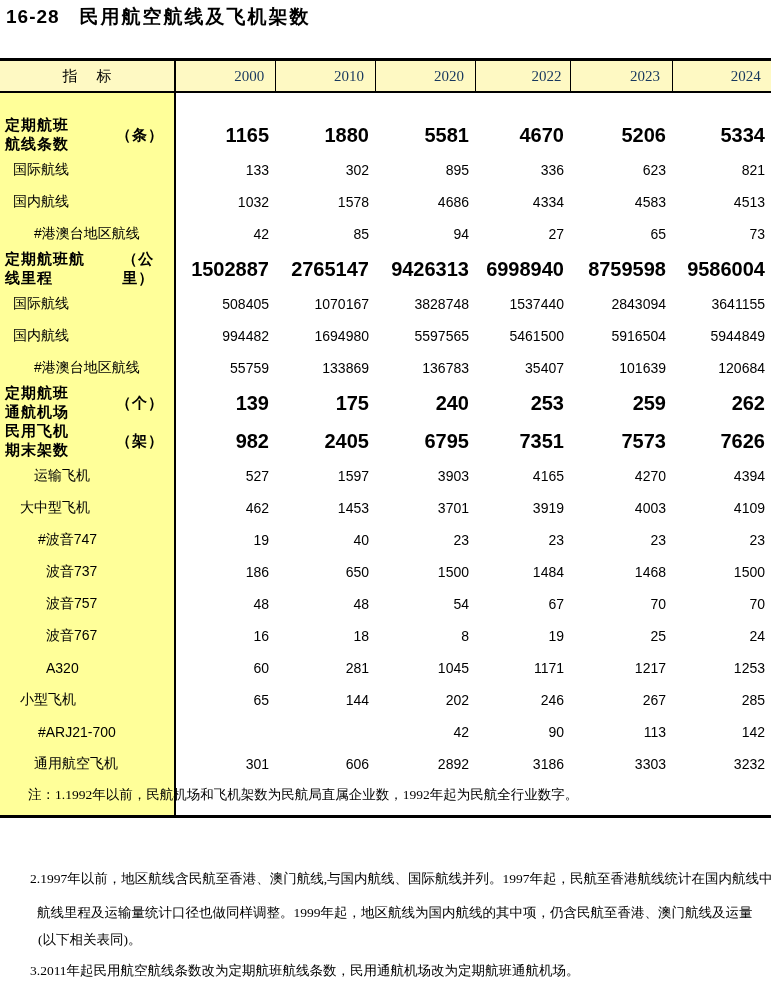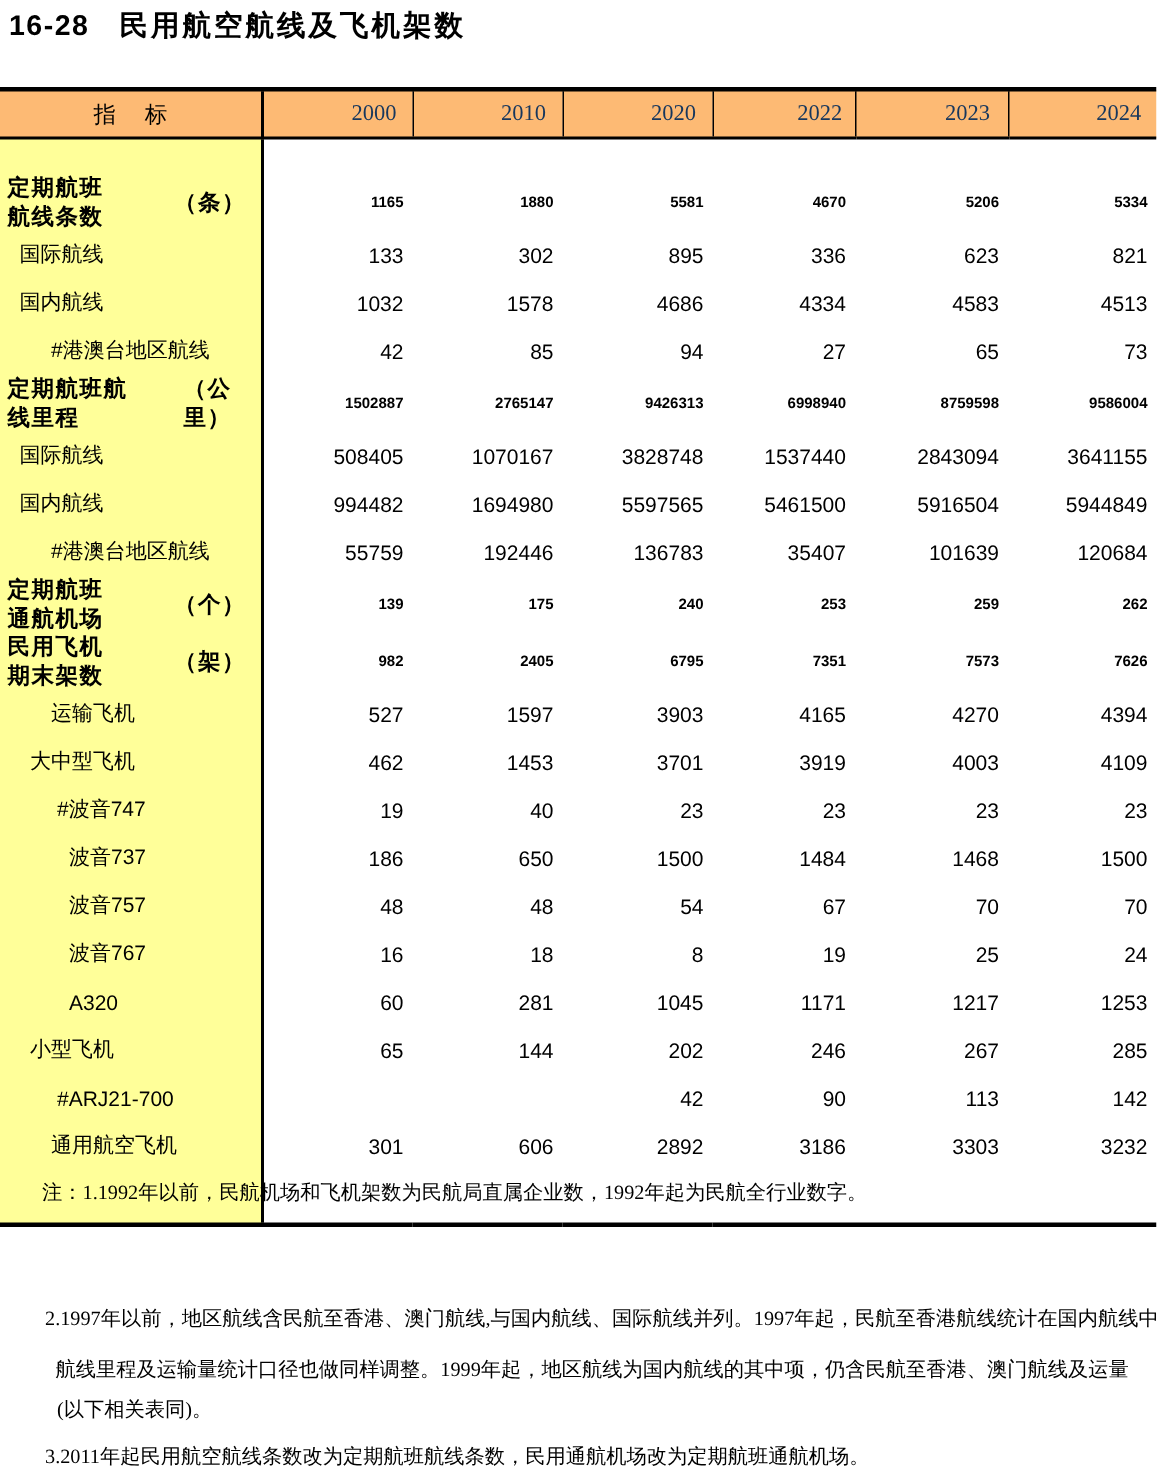--- a/index.html
+++ b/index.html
@@ -15,21 +15,21 @@
   .title .title-num{margin-right:20px;letter-spacing:1px;}
   .title .title-txt{letter-spacing:2px;}
 
   
   table.stat{
     position:absolute;left:0;top:58px;width:771px;
     border-collapse:collapse;table-layout:fixed;
     border-top:3px solid #000;border-bottom:3px solid #000;
   }
   thead th{
-    height:30px;background:#fdba74;border-bottom:2px solid #000;
+    height:30px;background:#fef9c3;border-bottom:2px solid #000;
     font-weight:normal;padding:0;
   }
   th.indicator-th{
     border-right:2px solid #000;font-size:15px;color:#000;text-align:center;
   }
   th.year-th{
     border-left:1px solid #000;color:#17375D;
     font-family:"Liberation Serif",serif;font-size:15px;text-align:center;padding-left:48px;
   }
   td{padding:0;}
@@ -37,21 +37,21 @@
     background:#FFFF99;border-right:2px solid #000;
     font-size:14px;vertical-align:middle;
   }
   tr.data-row{height:32px;}
   tr.spacer-top{height:24px;}
   tr.spacer-bot{height:36px;}
   td.num-cell{
     text-align:right;padding-right:6px;font-size:14px;vertical-align:middle;
     background:#fff;
   }
-  tr.bold-row td.num-cell{font-weight:bold;font-size:10px;}
+  tr.bold-row td.num-cell{font-weight:bold;font-size:20px;}
   .lwrap{display:flex;justify-content:space-between;align-items:center;gap:34px;}
   .lwrap .row-unit{padding-right:10px;}
   tr.bold-row .label-cell{font-weight:bold;font-size:15px;letter-spacing:1px;}
   
   .ind-0{padding-left:5px;}
   .ind-1{padding-left:13px;}
   .ind-2{padding-left:34px;}
   .ind-3{padding-left:20px;}
   .ind-4{padding-left:38px;}
   .ind-5{padding-left:46px;}
@@ -197,21 +197,21 @@
           <td class="num-cell">5916504</td>
           <td class="num-cell">5944849</td>
         </tr>
         <tr class="data-row">
           <td class="label-cell">
             <div class="lwrap">
               <span class="row-label ind-2">#港澳台地区航线</span>
             </div>
           </td>
           <td class="num-cell">55759</td>
-          <td class="num-cell">192446</td>
+          <td class="num-cell">133869</td>
           <td class="num-cell">136783</td>
           <td class="num-cell">35407</td>
           <td class="num-cell">101639</td>
           <td class="num-cell">120684</td>
         </tr>
         <tr class="data-row bold-row">
           <td class="label-cell">
             <div class="lwrap">
               <span class="row-label ind-0">定期航班通航机场</span>
               <span class="row-unit">（个）</span>

